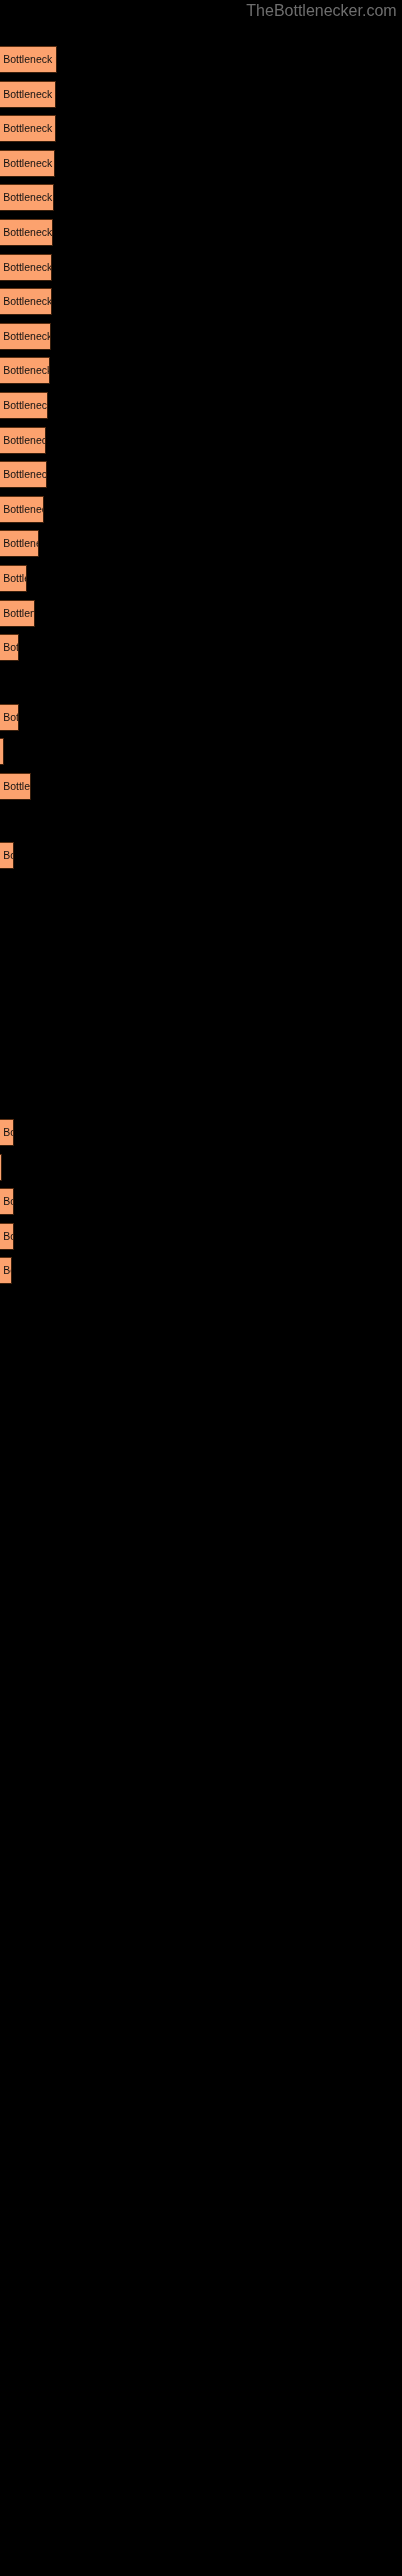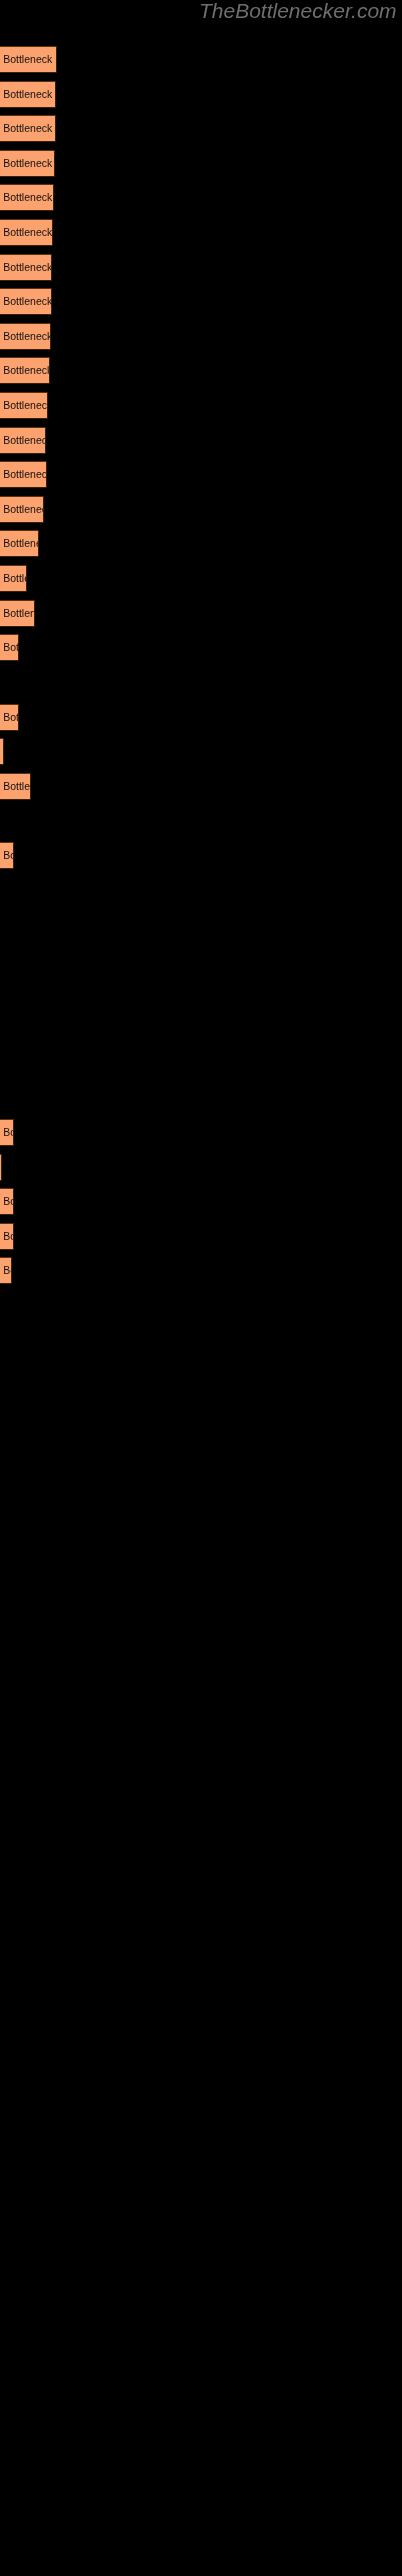--- a/index.html
+++ b/index.html
@@ -20,26 +20,25 @@
     top: 0;
     width: 403px;
     height: 2576px;
     background: #000000;
   }
   .watermark {
     position: absolute;
     right: 6.4px;
     top: 0px;
     font-family: "Liberation Sans", sans-serif;
-    font-size: 21px;
+    font-size: 16px;
     color: #6e6e6e;
     letter-spacing: 0px;
     white-space: nowrap;
     line-height: 21px;
-    font-style: italic;
   }
   .bars-layer {
     position: absolute;
     left: 0;
     top: 0;
     width: 403px;
     height: 2576px;
   }
   .bar {
     position: absolute;

